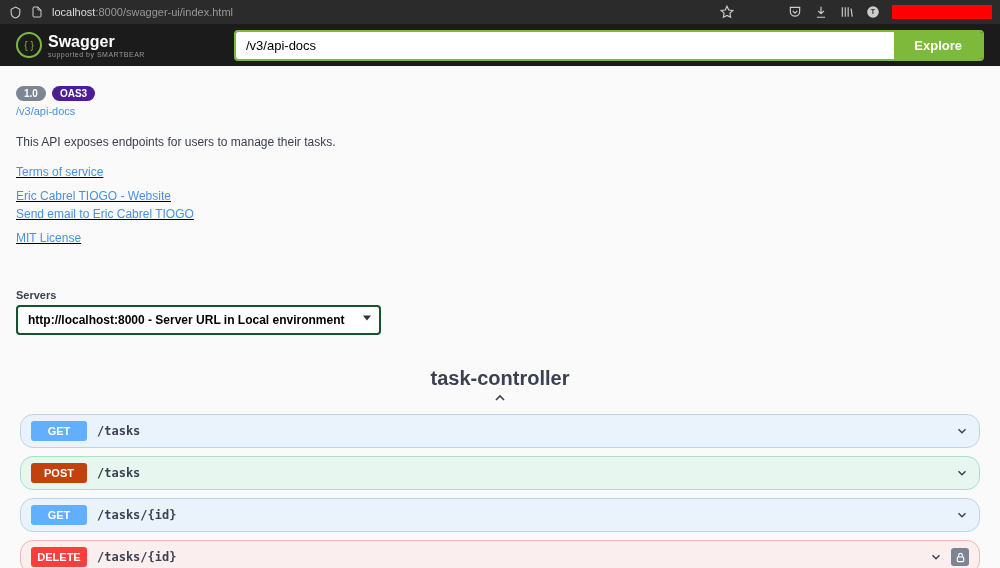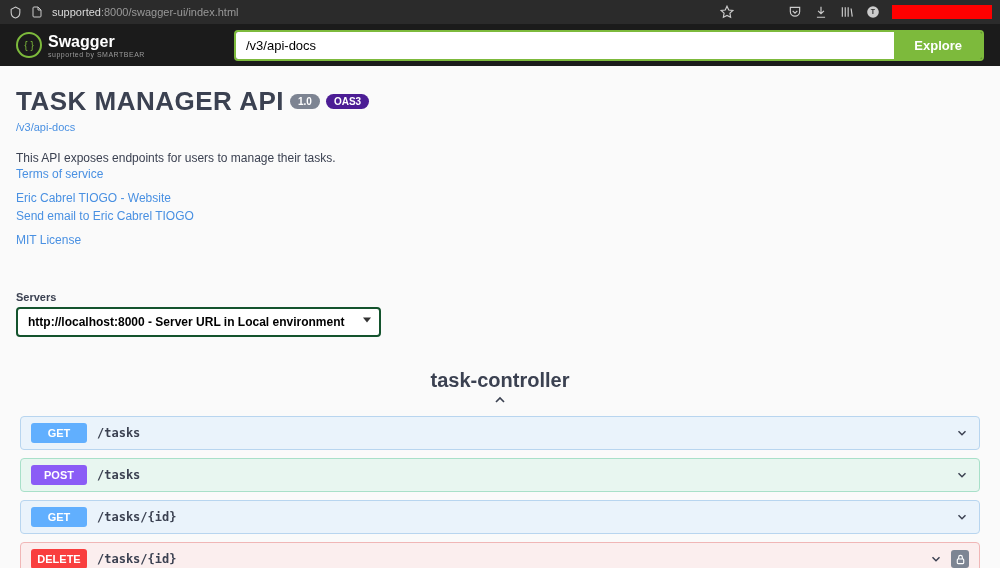--- a/index.html
+++ b/index.html
@@ -25,44 +25,44 @@
 .explore-btn { background: #7dba3c; color: #fff; border: none; padding: 6px 20px; font-size: 13px; font-weight: 600; cursor: pointer; }
 
 
 .main { padding: 20px 16px; }
 .title-row { display: flex; align-items: center; gap: 6px; }
 .api-title { font-size: 26px; font-weight: 800; color: #3b4151; letter-spacing: 0.5px; }
 .ver-badge { background: #7d8492; color: #fff; font-size: 10px; padding: 2px 8px; border-radius: 10px; font-weight: 600; }
 .oas-badge { background: #4c1d95; color: #fff; font-size: 10px; padding: 2px 8px; border-radius: 10px; font-weight: 700; }
 .api-docs-link { color: #4990e2; font-size: 11px; text-decoration: none; display: inline-block; margin-top: 2px; }
 .api-desc { font-size: 12px; color: #3b4151; margin-top: 16px; }
-.link-list { margin-top: 0; }
+.link-list { margin-top: 14px; text-decoration: underline; }
 .link-list a { display: block; color: #4990e2; font-size: 12px; text-decoration: none; line-height: 1.5; }
 
 
 .servers-section { padding: 12px 16px 16px; margin-top: 10px; }
 .servers-label { font-size: 11px; font-weight: 700; color: #3b4151; }
 .server-select { margin-top: 4px; width: 365px; padding: 6px 30px 6px 10px; border: 2px solid #14532d; border-radius: 4px; font-size: 12px; font-weight: 600; background: #fff; appearance: none; position: relative; }
 .select-wrap { position: relative; display: inline-block; }
 .select-wrap::after { content: ""; position: absolute; right: 10px; top: 50%; width: 0; height: 0; border-left: 4px solid transparent; border-right: 4px solid transparent; border-top: 5px solid #333; transform: translateY(-50%); pointer-events: none; }
 
 
 .controller-section { padding: 8px 20px; }
 .controller-header { display: flex; align-items: center; justify-content: space-between; padding: 8px 2px; cursor: pointer; flex-direction: column; }
 .controller-name { font-size: 20px; font-weight: 700; color: #3b4151; }
 .chev-up { width: 16px; height: 16px; }
 
 
-.endpoint { border-radius: 4px; margin-bottom: 8px; display: flex; align-items: center; padding: 6px 10px; border: 1px solid; cursor: pointer; }
+.endpoint { border-radius: 13px; margin-bottom: 8px; display: flex; align-items: center; padding: 6px 10px; border: 1px solid; cursor: pointer; }
 .ep-get { background: #eaf3fb; border-color: #b8d5ef; }
 .ep-post { background: #e8f6f0; border-color: #a8e0c9; }
 .ep-delete { background: #fbeeee; border-color: #f0b6b6; }
 .method { color: #fff; font-size: 11px; font-weight: 700; padding: 4px 0; border-radius: 3px; width: 56px; text-align: center; margin-right: 10px; }
 .m-get { background: #61affe; }
-.m-post { background: #8b5cf6; }
+.m-post { background: #c2410c; }
 .m-delete { background: #f93e3e; }
 .ep-path { font-family: Menlo, Monaco, monospace; font-size: 12px; font-weight: 600; color: #3b4151; flex: 1; }
 .ep-chev { width: 14px; height: 14px; color: #666; }
 .lock-ico { width: 18px; height: 18px; background: #7d8593; border-radius: 3px; display: flex; align-items: center; justify-content: center; margin-left: 8px; }
 </style>
 </head>
 <body>
 
 <div class="browser-bar">
   <div class="browser-left">
@@ -71,21 +71,21 @@
           <path d="M12 2l8 4v6c0 5-3.5 9-8 10-4.5-1-8-5-8-10V6l8-4z"></path>
         </svg>
     </span>
     <span class="browser-ico">
       <svg viewBox="0 0 24 24" width="12" height="12" fill="none" stroke="#ccc" stroke-width="2">
           <path d="M14 2H6a2 2 0 0 0-2 2v16a2 2 0 0 0 2 2h12a2 2 0 0 0 2-2V8z"></path>
           <polyline points="14 2 14 8 20 8"></polyline>
         </svg>
     </span>
     <span class="url-text">
-      <span>supported</span><span class="dim">:8000</span><span class="dim">/swagger-ui/index.html</span>
+      <span>localhost</span><span class="dim">:8000</span><span class="dim">/swagger-ui/index.html</span>
     </span>
   </div>
   <div class="browser-right">
     <span class="browser-ico">
       <svg viewBox="0 0 24 24" width="14" height="14" fill="none" stroke="#ccc" stroke-width="2">
           <polygon points="12 2 15 8.5 22 9.3 17 14 18.2 21 12 17.8 5.8 21 7 14 2 9.3 9 8.5 12 2"></polygon>
         </svg>
     </span>
     <span style="width:30px"></span>
     <span class="browser-ico">
@@ -123,21 +123,20 @@
     </div>
   </div>
   <div class="search-wrap">
     <input class="search-input" value="/v3/api-docs" style="">
     <button class="explore-btn">Explore</button>
   </div>
 </div>
 
 <div class="main">
   <div class="title-row">
-    <span class="api-title">TASK MANAGER API</span>
     <span class="ver-badge">1.0</span>
     <span class="oas-badge">OAS3</span>
   </div>
   <a href="#" class="api-docs-link">/v3/api-docs</a>
   <p class="api-desc">This API exposes endpoints for users to manage their tasks.</p>
   <div class="link-list">
     <a href="#">Terms of service</a>
     <a href="#" style="margin-top:6px">Eric Cabrel TIOGO - Website</a>
     <a href="#">Send email to Eric Cabrel TIOGO</a>
     <a href="#" style="margin-top:6px">MIT License</a>

